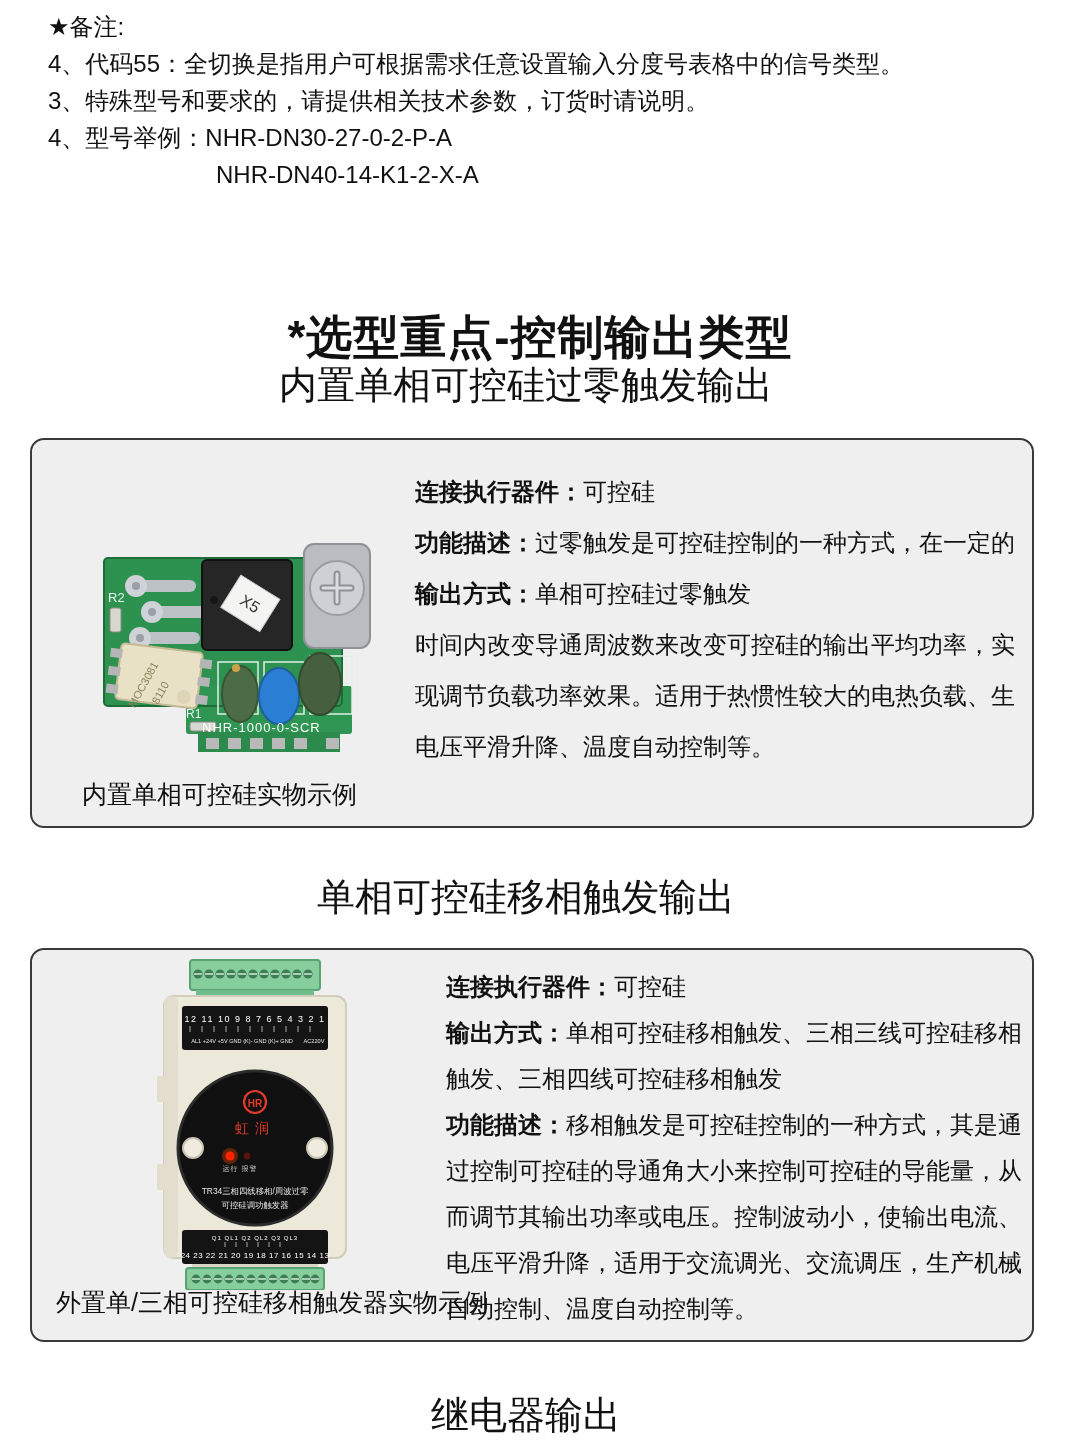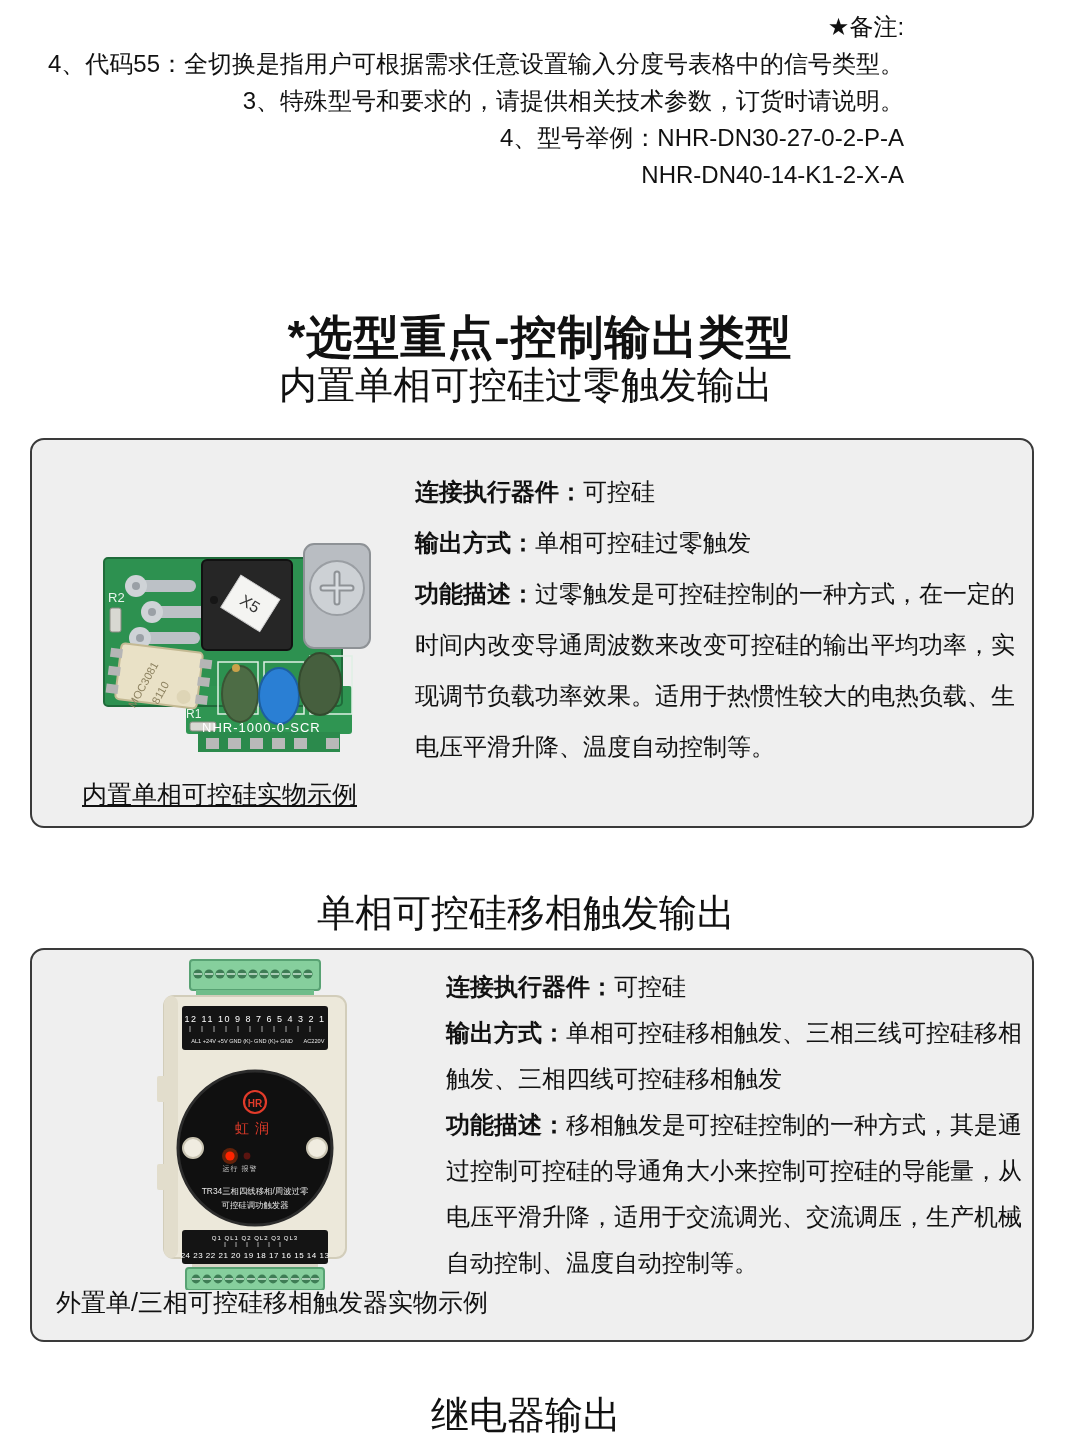--- a/index.html
+++ b/index.html
@@ -1,44 +1,44 @@
 <!DOCTYPE html>
 <html><head>
 <meta charset="utf-8">
 <style>
   html,body{margin:0;padding:0;background:#ffffff;}
   .page{position:relative;width:1080px;height:1453px;background:#ffffff;overflow:hidden;
         font-family:"Liberation Sans","DejaVu Sans",sans-serif;color:#111;}
 
   
-  .notes{position:absolute;left:48px;top:8px;font-size:24px;line-height:37px;white-space:nowrap;text-align:right;}
+  .notes{position:absolute;left:48px;top:8px;font-size:24px;line-height:37px;white-space:nowrap;}
   .note-cont{padding-left:168px;}
 
   
   .main-title{position:absolute;top:260px;left:0;width:1080px;text-align:center;
               font-size:46px;font-weight:bold;letter-spacing:1px;margin-top:47px;}
   .sub-title{position:absolute;left:0;width:1052px;text-align:center;font-size:38px;font-weight:normal;}
   .sub1{top:360px;}
-  .sub2{top:872px;margin-top:16px;}
+  .sub2{top:872px;}
   .sub3{top:1390px;}
 
   
   .card{position:absolute;left:30px;width:1004px;background:#efefef;border:2px solid #3a3a3a;
         border-radius:14px;box-sizing:border-box;}
   .card1{top:438px;height:390px;}
   .card2{top:948px;height:394px;}
 
   .spec{position:absolute;font-size:24px;white-space:nowrap;}
   .spec .row{display:block;}
   .spec1{left:383px;top:26px;line-height:51px;}
   .spec2{left:414px;top:14px;line-height:46px;}
   .lbl{font-weight:bold;}
 
   .caption{position:absolute;font-size:25px;color:#111;white-space:nowrap;}
-  .cap1{left:50px;top:338px;text-decoration:underline;}
+  .cap1{left:50px;top:338px;}
   .cap2{left:24px;top:336px;}
 
   .photo{position:absolute;}
   .photo1{left:58px;top:96px;width:310px;height:228px;}
   .photo2{left:98px;top:8px;width:252px;height:332px;}
 </style>
 </head>
 <body>
 
 <div class="page">
@@ -129,22 +129,22 @@
         <rect x="182" y="202" width="13" height="11" fill="#b9b9b9"></rect>
         <rect x="204" y="202" width="13" height="11" fill="#b9b9b9"></rect>
         <rect x="236" y="202" width="13" height="11" fill="#b9b9b9"></rect>
       </g>
     </svg>
 
     <div class="caption cap1">内置单相可控硅实物示例</div>
 
     <div class="spec spec1">
       <div class="row"><span class="lbl">连接执行器件：</span><span>可控硅</span></div>
+      <div class="row"><span class="lbl">功能描述：</span><span>过零触发是可控硅控制的一种方式，在一定的</span></div>
       <div class="row"><span class="lbl">输出方式：</span><span>单相可控硅过零触发</span></div>
-      <div class="row"><span class="lbl">功能描述：</span><span>过零触发是可控硅控制的一种方式，在一定的</span></div>
       <div class="row"><span class="lbl"></span><span>时间内改变导通周波数来改变可控硅的输出平均功率，实</span></div>
       <div class="row"><span class="lbl"></span><span>现调节负载功率效果。适用于热惯性较大的电热负载、生</span></div>
       <div class="row"><span class="lbl"></span><span>电压平滑升降、温度自动控制等。</span></div>
     </div>
   </div>
 
   <div class="sub-title sub2">单相可控硅移相触发输出</div>
 
   <div class="card card2">
 
@@ -241,20 +241,21 @@
     </svg>
 
     <div class="caption cap2">外置单/三相可控硅移相触发器实物示例</div>
 
     <div class="spec spec2">
       <div class="row"><span class="lbl">连接执行器件：</span><span>可控硅</span></div>
       <div class="row"><span class="lbl">输出方式：</span><span>单相可控硅移相触发、三相三线可控硅移相</span></div>
       <div class="row"><span class="lbl"></span><span>触发、三相四线可控硅移相触发</span></div>
       <div class="row"><span class="lbl">功能描述：</span><span>移相触发是可控硅控制的一种方式，其是通</span></div>
       <div class="row"><span class="lbl"></span><span>过控制可控硅的导通角大小来控制可控硅的导能量，从</span></div>
+      <div class="row"><span class="lbl"></span><span>而调节其输出功率或电压。控制波动小，使输出电流、</span></div>
       <div class="row"><span class="lbl"></span><span>电压平滑升降，适用于交流调光、交流调压，生产机械</span></div>
       <div class="row"><span class="lbl"></span><span>自动控制、温度自动控制等。</span></div>
     </div>
   </div>
 
   <div class="sub-title sub3">继电器输出</div>
 
 </div>
 
 </body></html>

